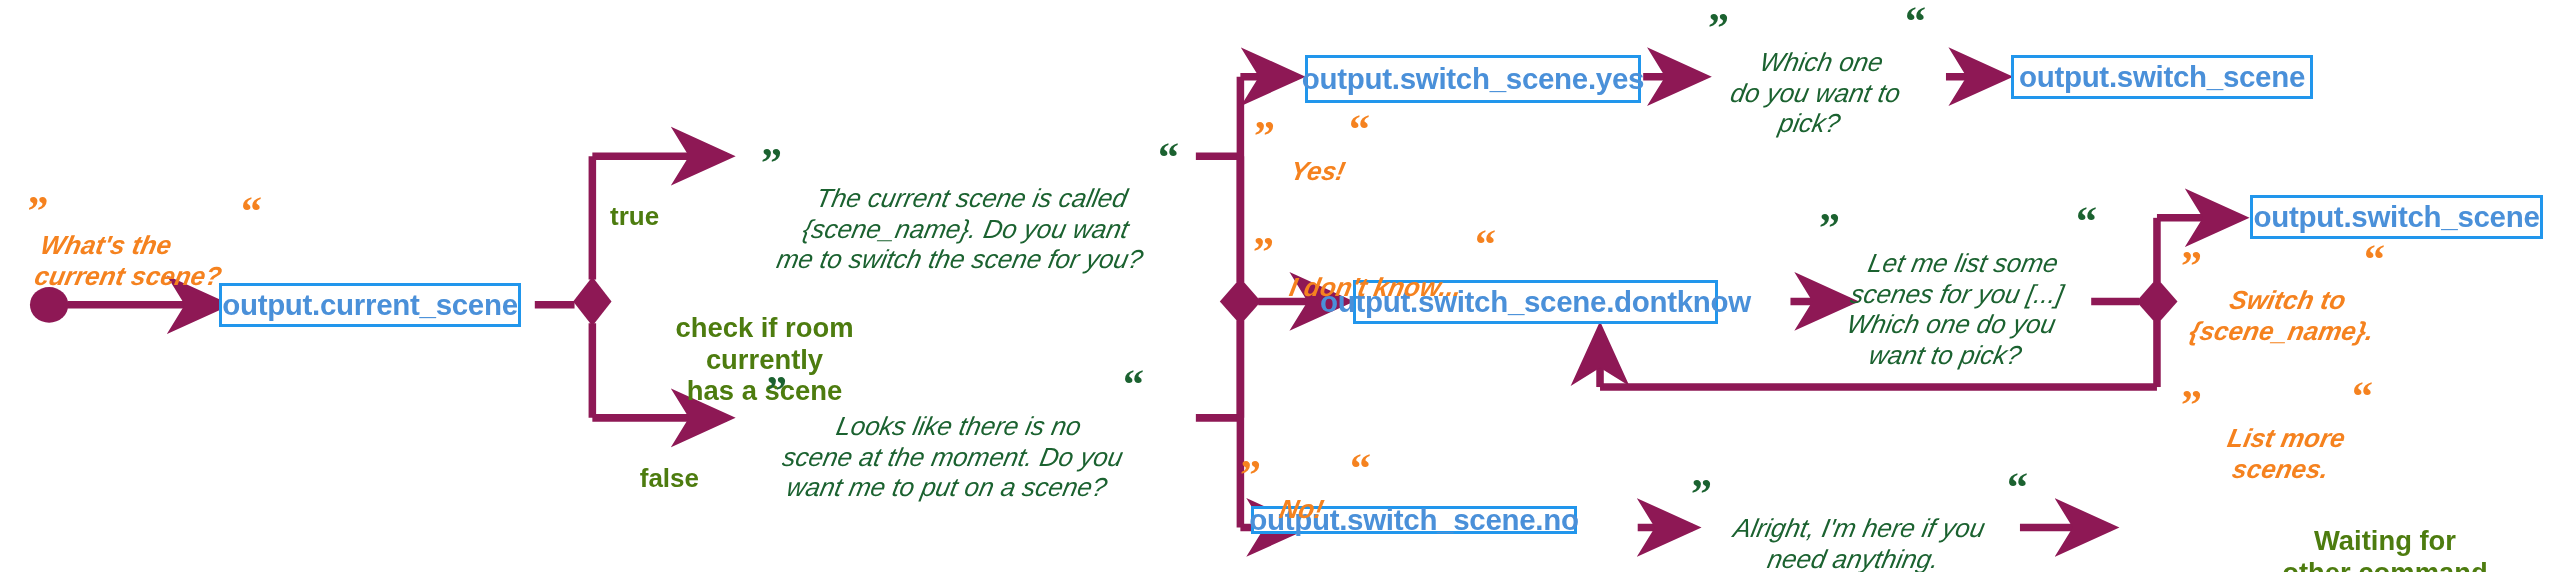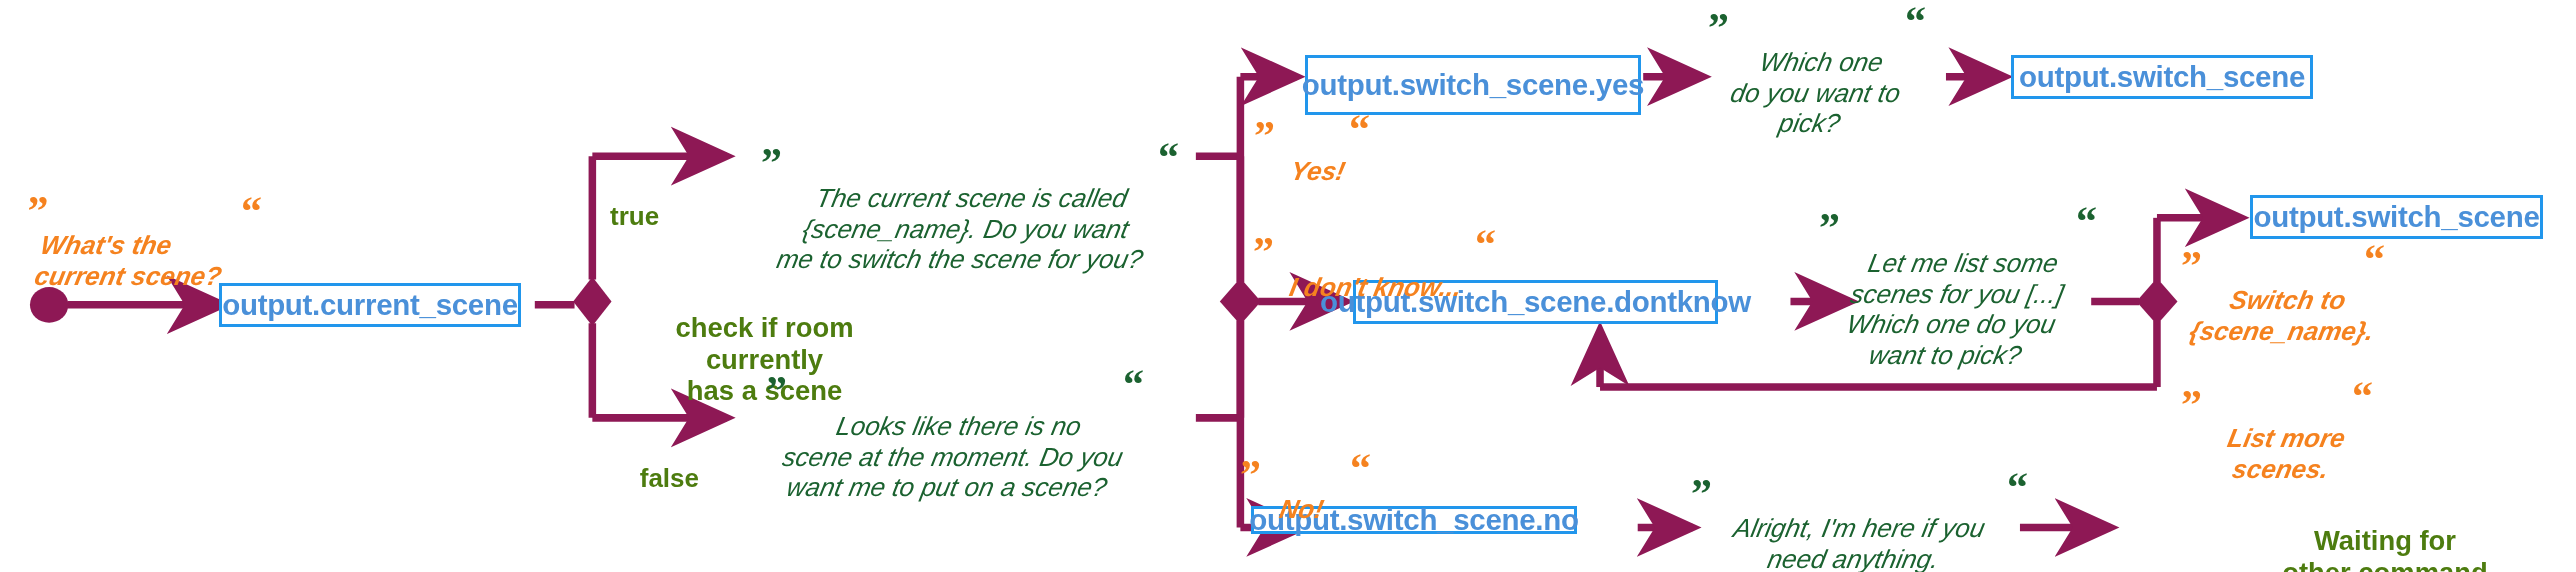--- a/index.html
+++ b/index.html
@@ -136,21 +136,21 @@
 
     <polygon points="864,404 892,440 864,476 836,440" fill="#8e1855"></polygon>
     <polygon points="1810,406 1840,440 1810,474 1780,440" fill="#8e1855"></polygon>
     <polygon points="3148,406 3178,440 3148,474 3118,440" fill="#8e1855"></polygon>
   </svg>
 
   <div class="node-box" style="left:219px; top:283px; width:302px; height:44px;">
     <span>output.current_scene</span>
   </div>
 
-  <div class="node-box" style="left:1305px; top:55px; width:336px; height:60px;">
+  <div class="node-box" style="left:1305px; top:55px; width:336px; height:48px;">
     <span>output.switch_scene.yes</span>
   </div>
 
   <div class="node-box" style="left:2011px; top:55px; width:302px; height:44px;">
     <span>output.switch_scene</span>
   </div>
 
   <div class="node-box" style="left:1353px; top:280px; width:365px; height:44px;">
     <span>output.switch_scene.dontknow</span>
   </div>

